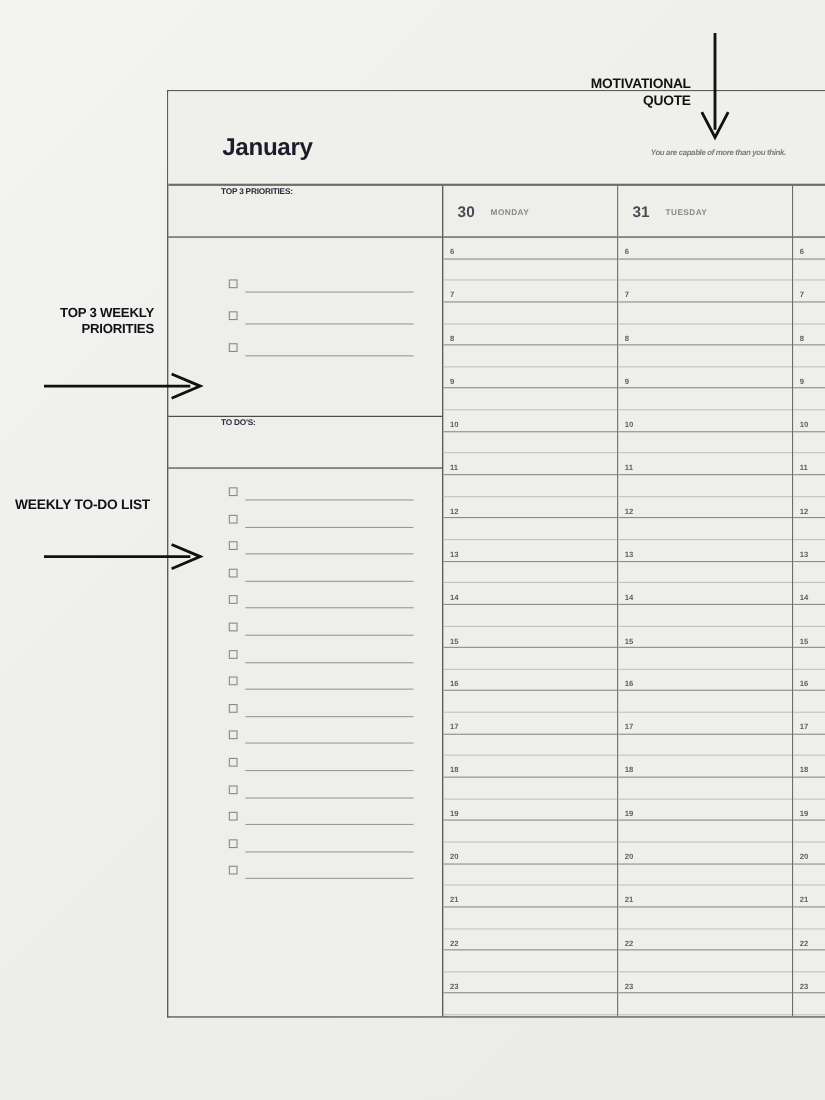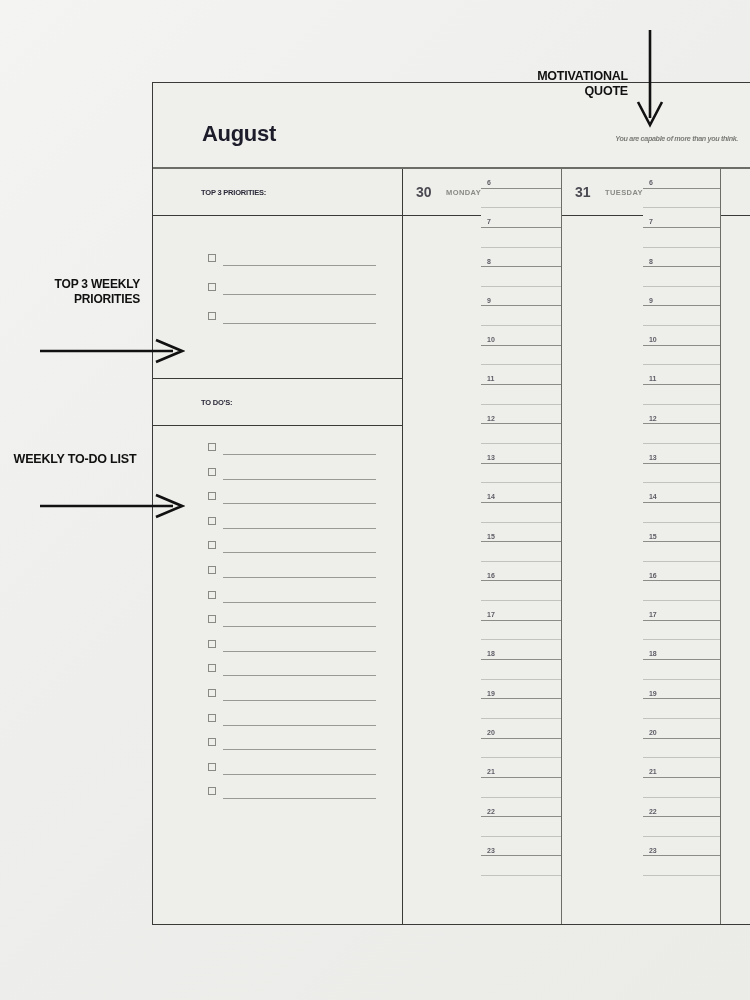--- a/index.html
+++ b/index.html
@@ -42,21 +42,21 @@
     font-size: 22px;
     font-weight: bold;
     color: #1c1c2a;
     letter-spacing: -0.3px;
   }
   .quote {
     position: absolute;
     left: 415px;
     top: 51px;
     width: 170px;
-    text-align: right;
+    text-align: center;
     font-size: 7.2px;
     font-style: italic;
     font-weight: bold;
     color: #7b7b78;
     letter-spacing: -0.35px;
     white-space: nowrap;
   }
 
   
   .sheet-body {
@@ -69,21 +69,21 @@
     width: 250px;
     flex: 0 0 250px;
     border-right: 1.5px solid #3a3a38;
     display: flex;
     flex-direction: column;
   }
 
   .section-label-row {
     height: 47px;
     display: flex;
-    align-items: center;
+    align-items: flex-start;
     padding-left: 48px;
     border-bottom: 1.5px solid #3a3a38;
   }
   .section-label {
     font-size: 7.5px;
     font-weight: bold;
     color: #2a2a3a;
     letter-spacing: -0.2px;
   }
 
@@ -127,21 +127,21 @@
   
   .day-grid {
     flex: 1 1 auto;
     display: flex;
   }
   .day-col {
     width: 159px;
     flex: 0 0 159px;
     border-right: 1.5px solid #6d6d68;
     display: flex;
-    flex-direction: row;
+    flex-direction: column;
   }
 
   .day-head {
     height: 47px;
     flex: 0 0 47px;
     display: flex;
     align-items: center;
     padding-left: 13px;
     border-bottom: 1.5px solid #3a3a38;
   }
@@ -216,21 +216,21 @@
   #arrow-quote { left: 630px; top: 30px; }
   #arrow-priorities { left: 40px; top: 335px; }
   #arrow-todo { left: 40px; top: 490px; }
 </style>
 </head>
 <body>
 
 <div id="planner">
 
   <div class="sheet-header">
-    <div class="month-title">August</div>
+    <div class="month-title">January</div>
     <div class="quote">You are capable of more than you think.</div>
   </div>
 
   <div class="sheet-body">
 
     <div class="left-panel">
 
       <div class="section-label-row">
         <span class="section-label">TOP 3 PRIORITIES:</span>
       </div>

